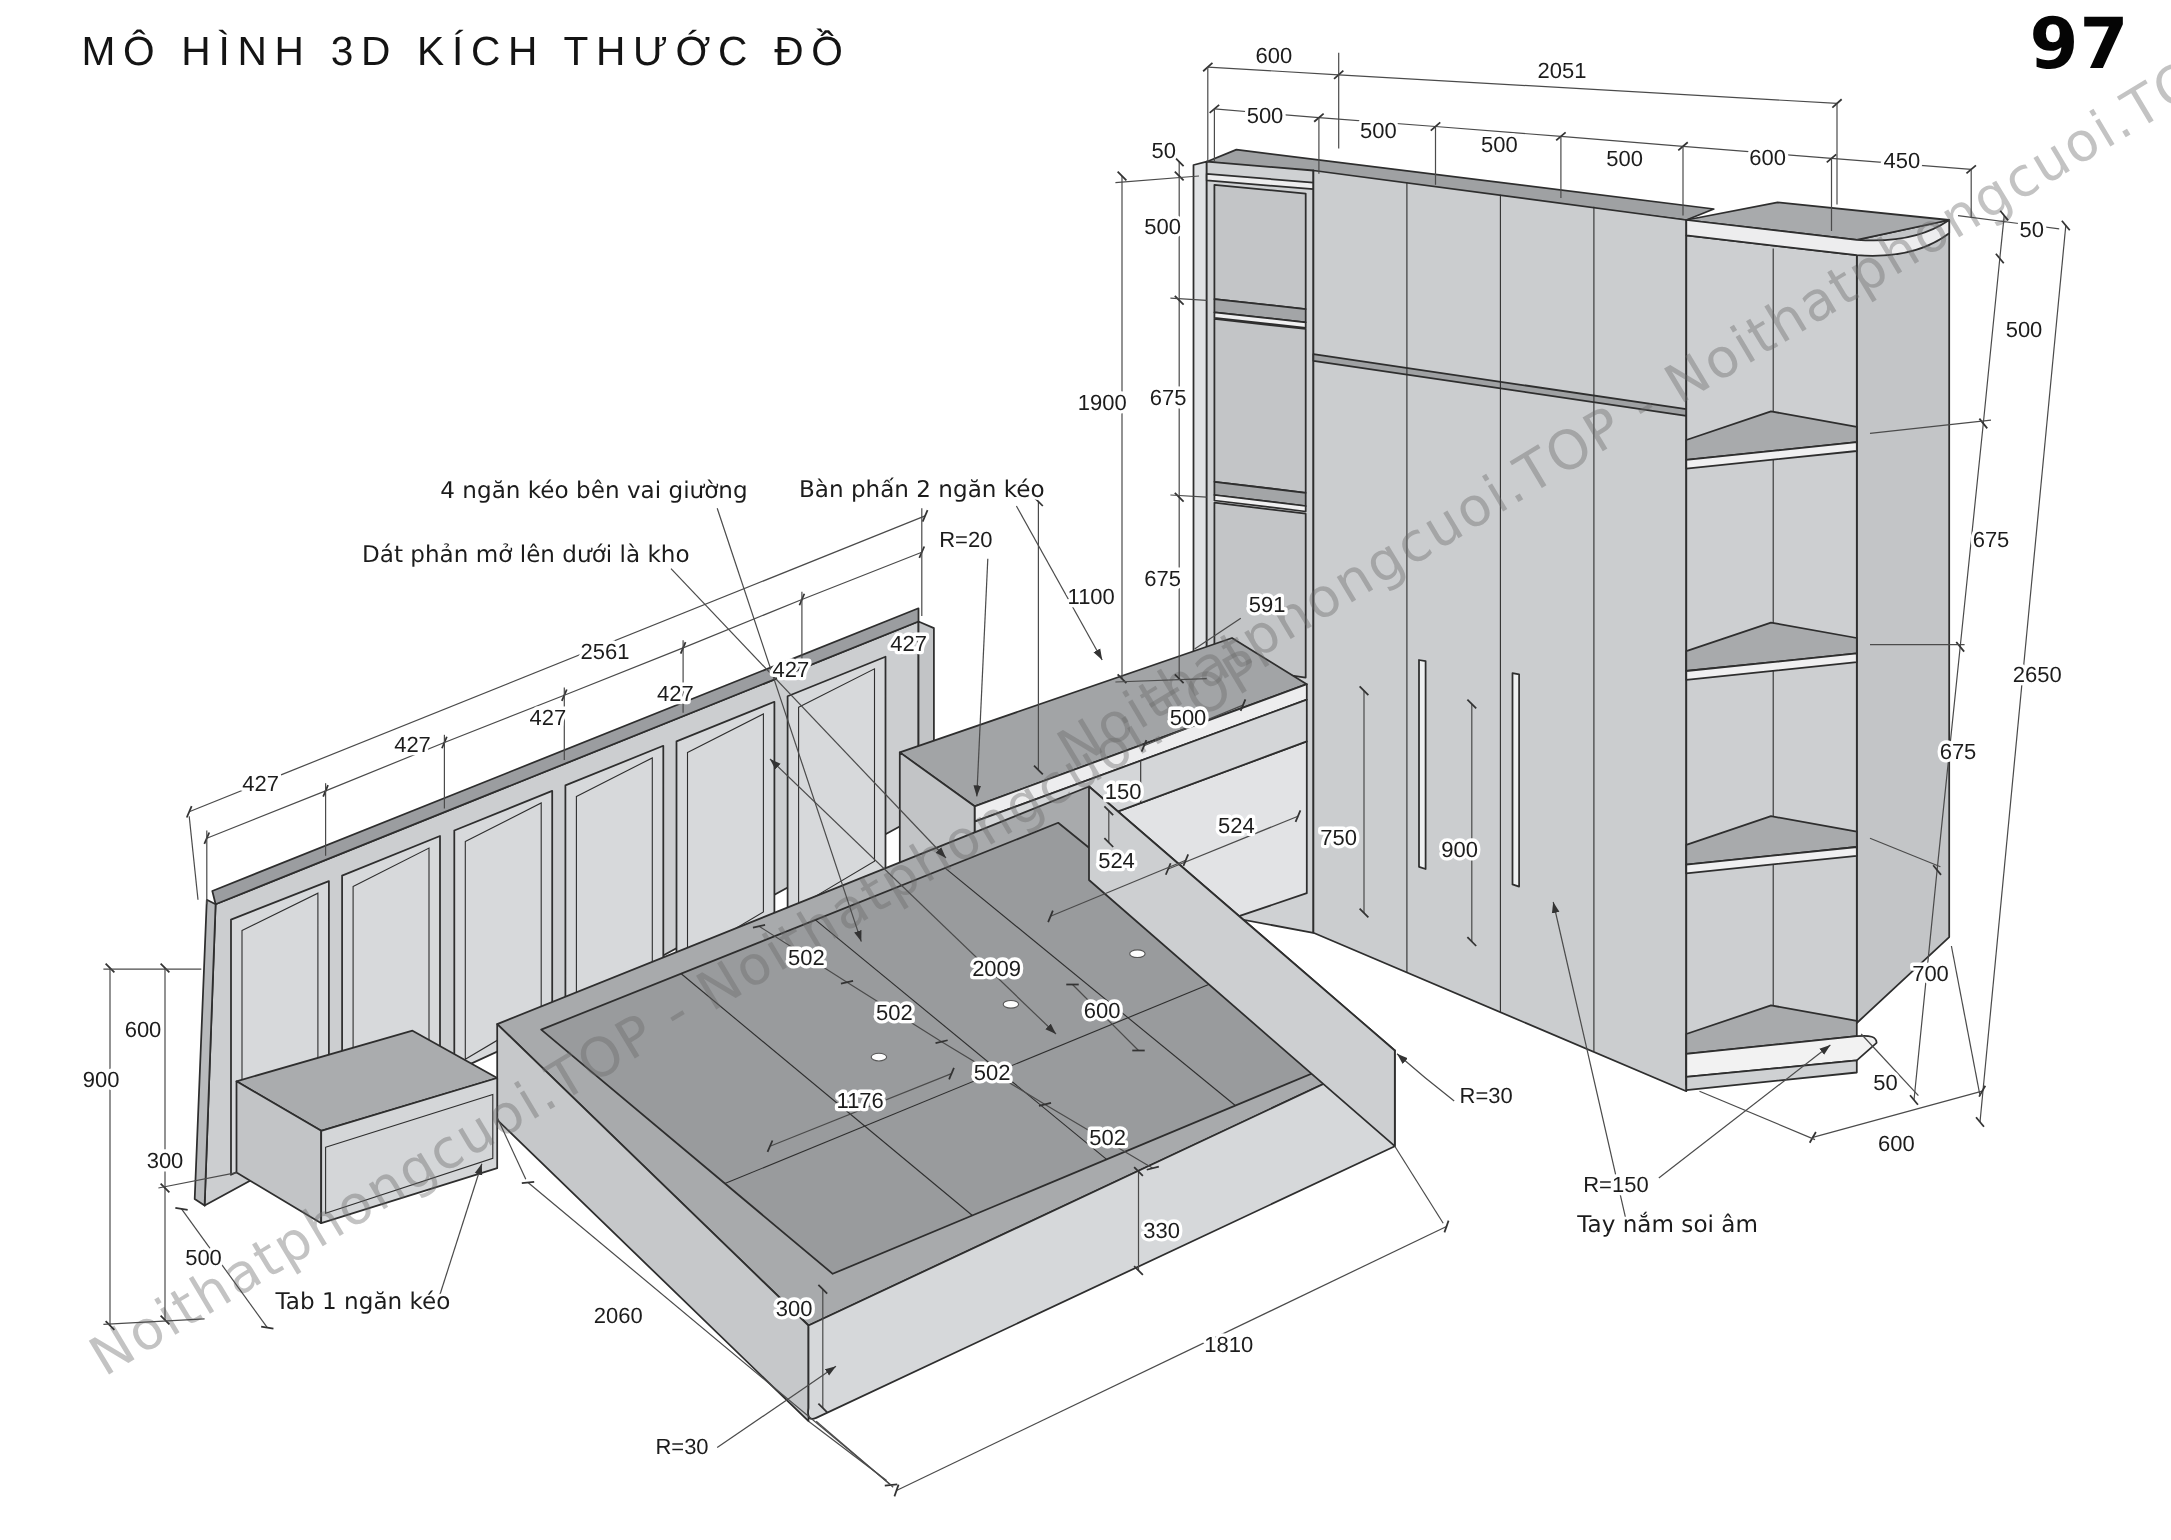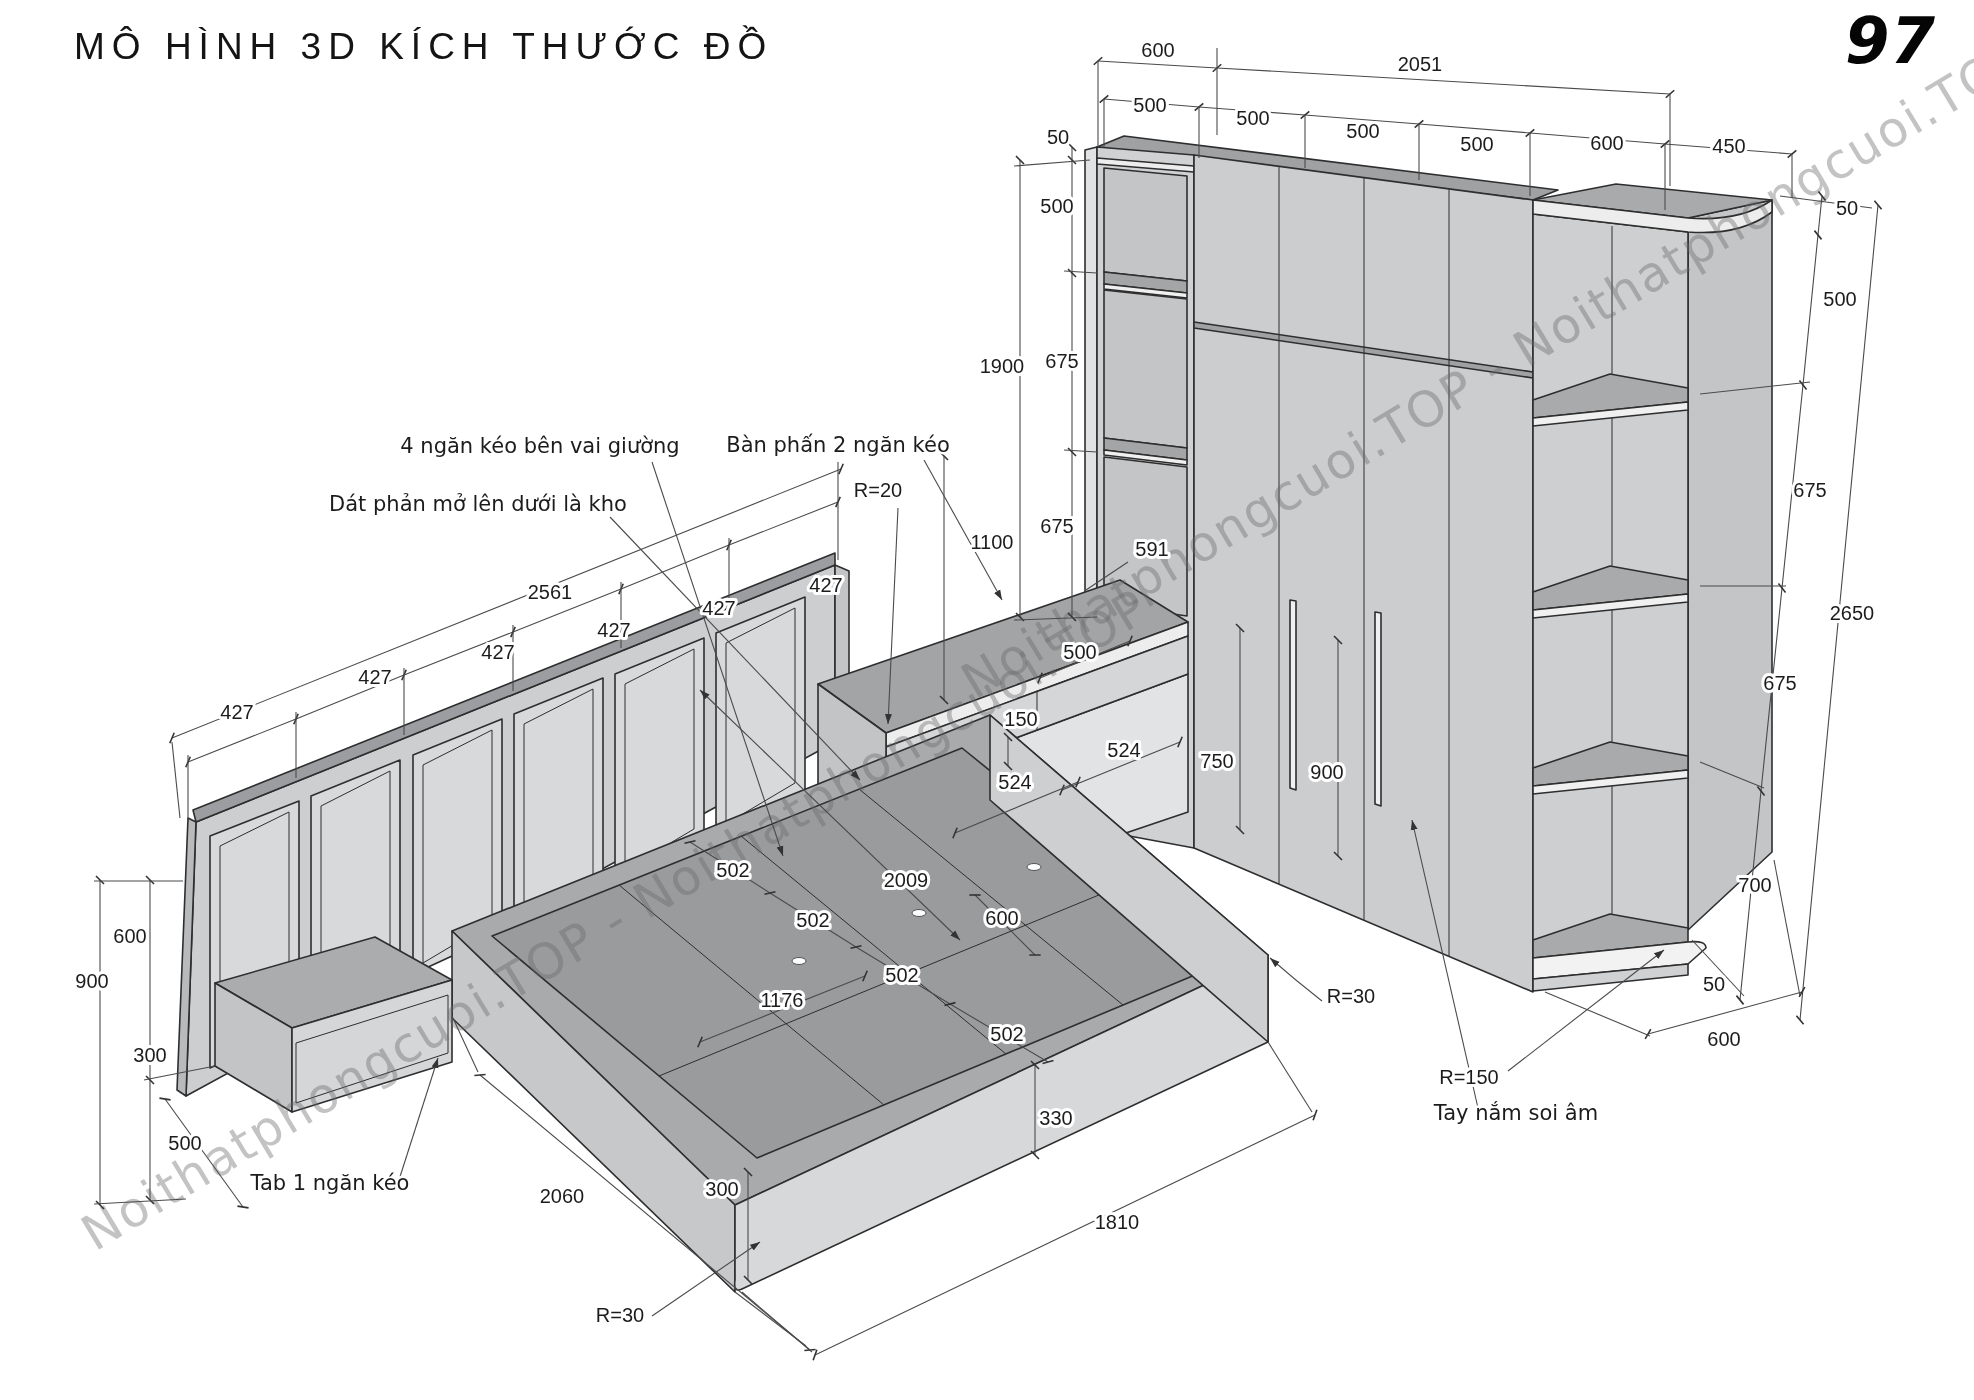--- a/index.html
+++ b/index.html
@@ -1,20 +1,20 @@
 <!DOCTYPE html>
 <html><head>
 <meta charset="utf-8">
 <style>
   html,body{margin:0;padding:0;background:#ffffff;}
   #stage{position:relative;width:1974px;height:1400px;background:#ffffff;overflow:hidden;
          font-family:"DejaVu Sans","Liberation Sans",sans-serif;}
   #page-title{position:absolute;left:74px;top:26px;font-size:37px;font-weight:500;
               letter-spacing:7px;color:#141414;font-family:"Liberation Sans",sans-serif;white-space:nowrap;}
-  #page-number{position:absolute;right:38px;top:4px;font-size:64px;font-weight:800;font-style:italic;
+  #page-number{position:absolute;right:38px;top:4px;font-size:64px;font-weight:800;
                color:#050505;font-family:"DejaVu Sans",sans-serif;letter-spacing:1px;}
   svg{position:absolute;left:0;top:0;}
   svg .shape{stroke:#2e2e2e;stroke-width:1.6;stroke-linejoin:round;}
   svg .thin{stroke:#2e2e2e;stroke-width:1;fill:none;}
   svg .dl{stroke:#4b4b4b;stroke-width:1.1;fill:none;}
   svg .ld{stroke:#4b4b4b;stroke-width:1.1;fill:none;}
   svg text{fill:#1c1c1c;}
   svg text.dim{font-size:20px;font-family:"Liberation Sans",sans-serif;
                paint-order:stroke;stroke:#ffffff;stroke-width:6px;stroke-linejoin:round;}
   svg text.note{font-size:21px;font-family:"DejaVu Sans","Liberation Sans",sans-serif;

